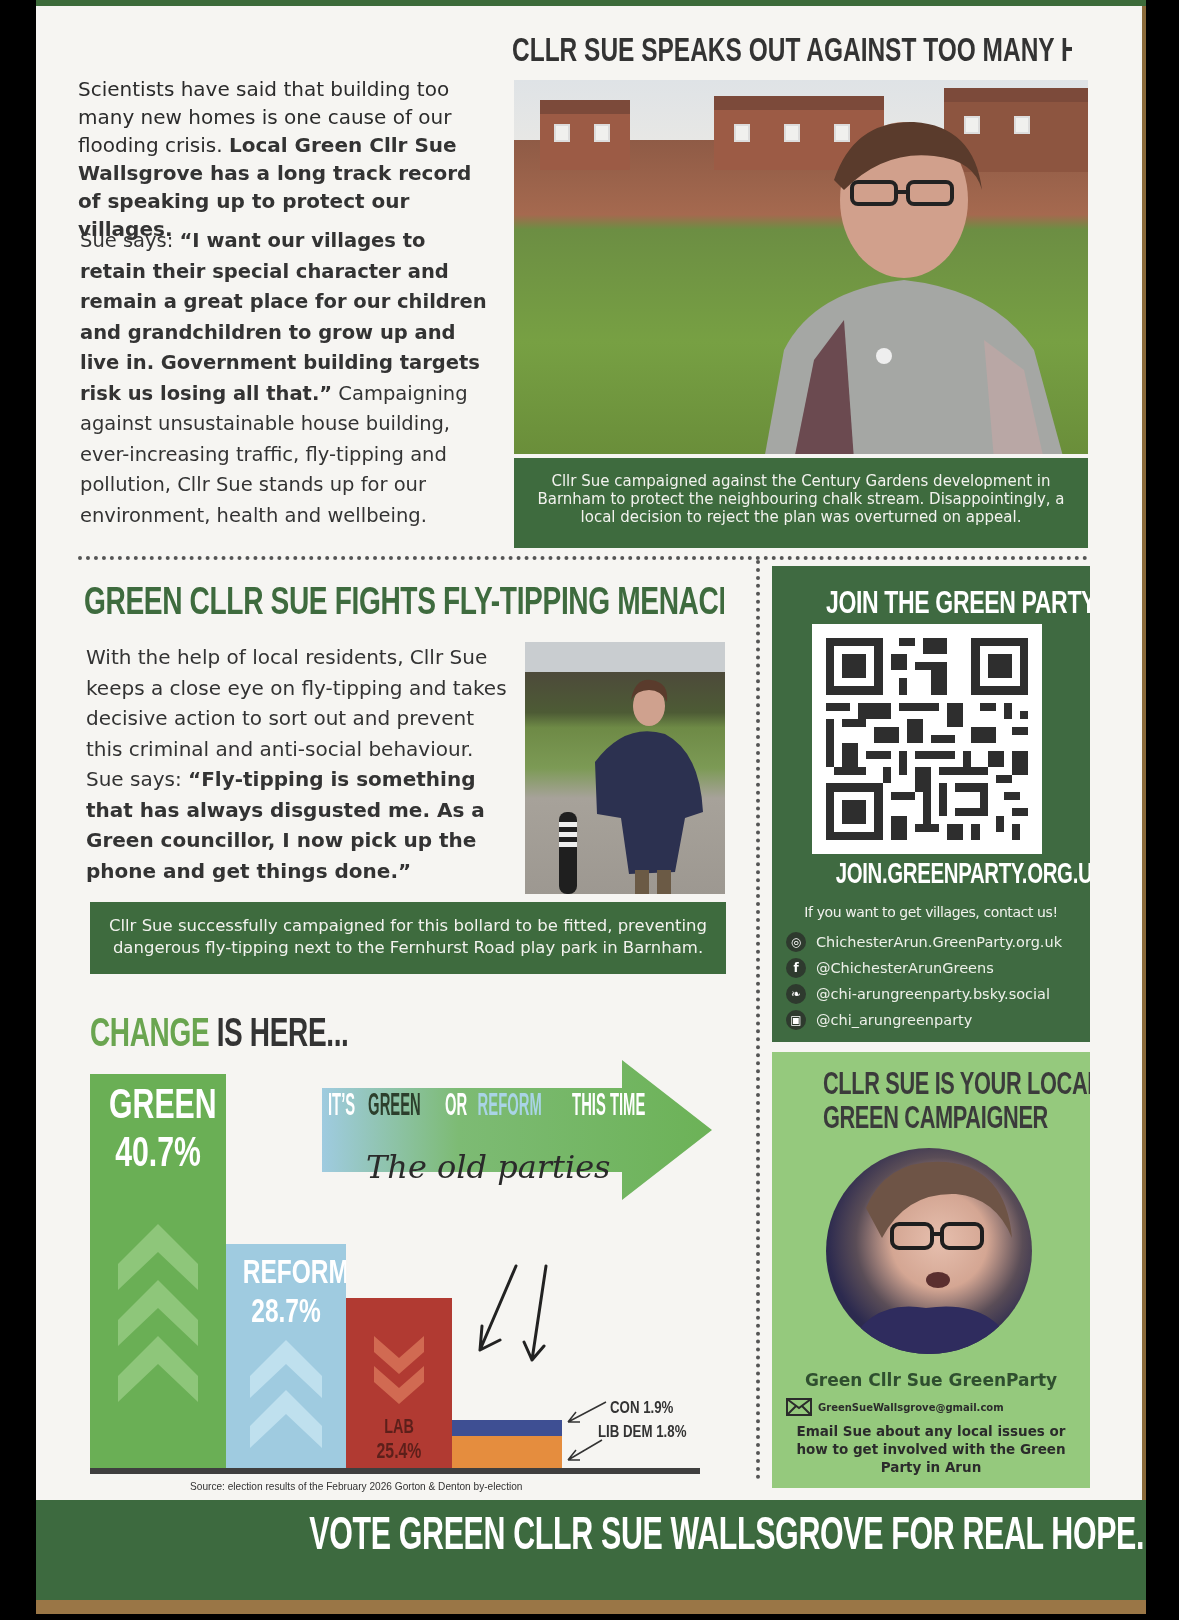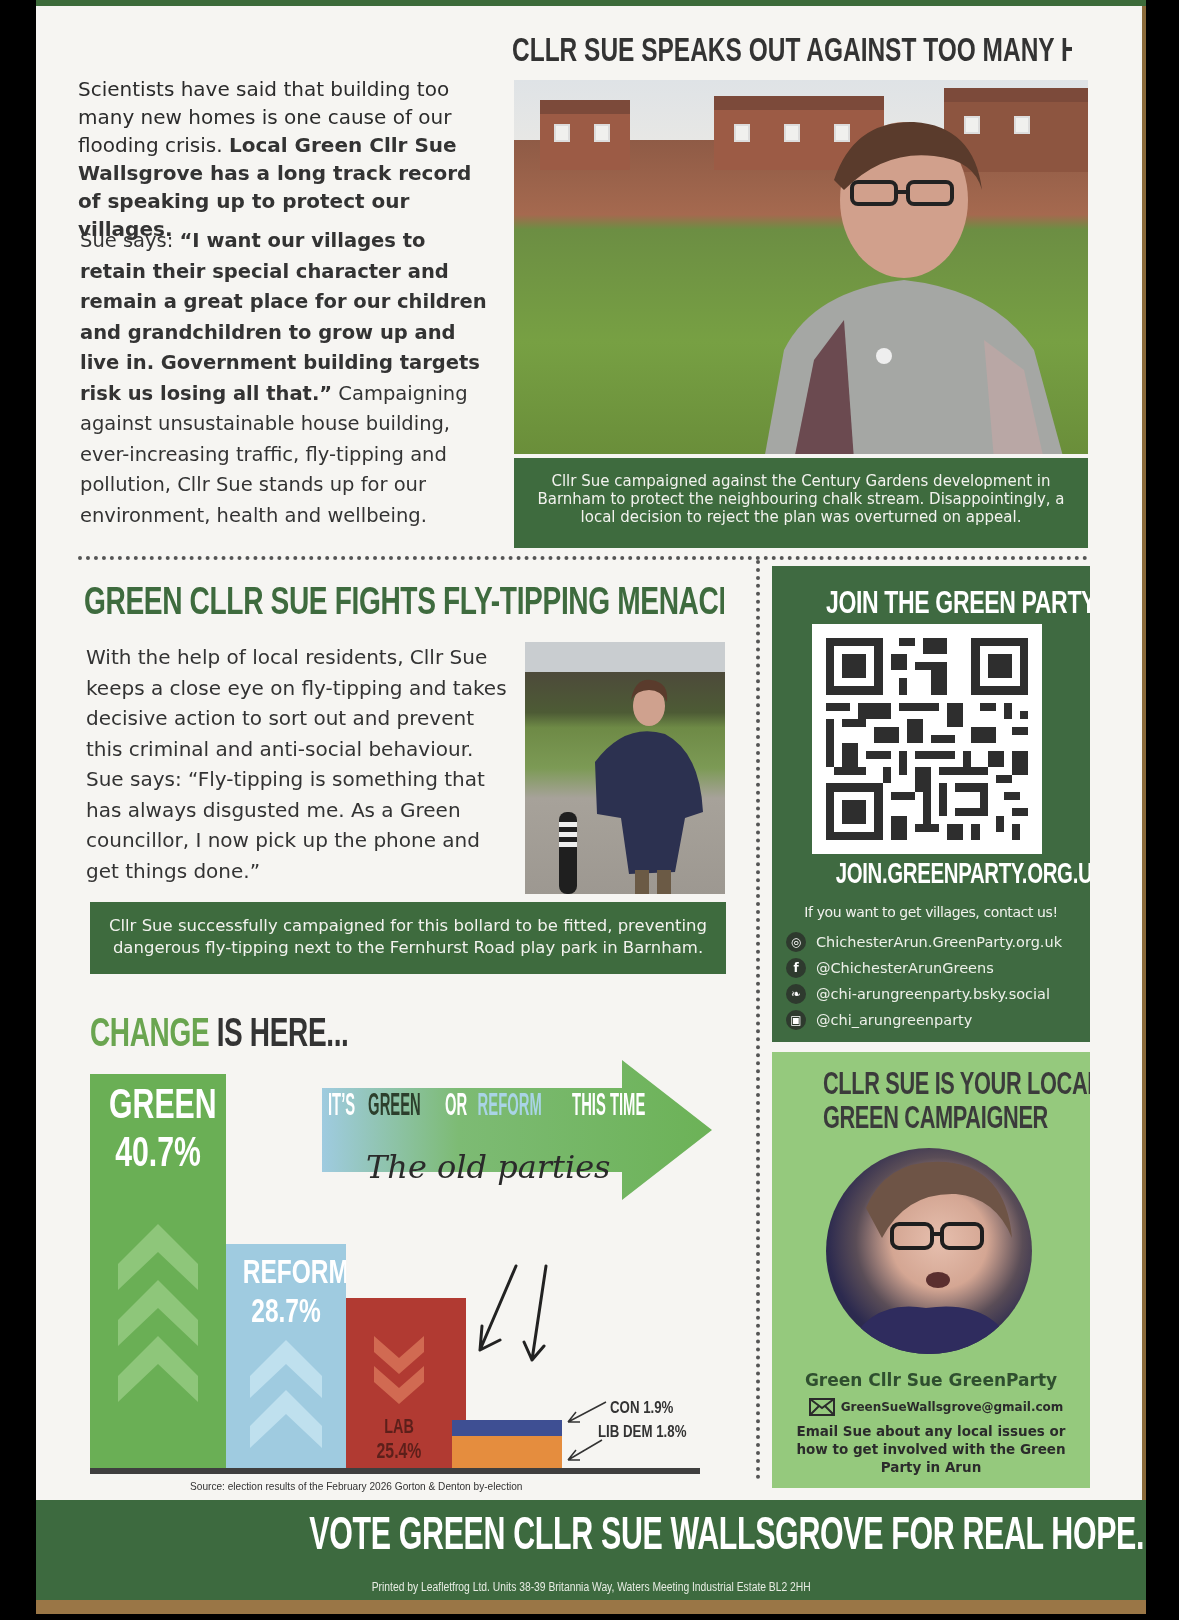--- a/index.html
+++ b/index.html
@@ -32,21 +32,21 @@
   .caption1 { left: 514px; top: 458px; width: 574px; height: 90px; background: #3e6b3e; color: #f2f2ee;
     font-family: "DejaVu Sans", sans-serif; font-size: 15px; line-height: 18px; text-align: center; padding: 14px 10px 0 10px; }
 
   .dotted-h { left: 78px; top: 556px; width: 1010px; height: 0; border-top: 4px dotted #555; }
   .dotted-v { left: 756px; top: 560px; width: 0; height: 920px; border-left: 4px dotted #555; }
 
   
   .h-fly { left: 84px; top: 580px; width: 640px; height: 48px; overflow: hidden; white-space: nowrap; }
   .h-fly span { font-size: 38px; color: #3e6b3e; transform: scaleX(0.74); }
   .fly-text { left: 86px; top: 642px; width: 430px; font-family: "DejaVu Sans", sans-serif; font-size: 20px; line-height: 30.5px; color: #333; }
-  .fly-text b { font-weight: normal; margin-top: 24px; }
+  .fly-text b { font-weight: bold; margin-top: 24px; }
   .photo2 { left: 525px; top: 642px; width: 200px; height: 252px; overflow: hidden;
     background: linear-gradient(180deg, #c9cdd0 0%, #c9cdd0 12%, #4d4a3a 12%, #4d5b35 28%, #6e8a46 34%, #7c9a55 50%, #a7a29a 62%, #9d9891 100%); }
   .caption2 { left: 90px; top: 902px; width: 636px; height: 72px; background: #3e6b3e; color: #f2f2ee;
     font-family: "DejaVu Sans", sans-serif; font-size: 16.5px; line-height: 22px; text-align: center; padding: 13px 8px 0 8px; }
 
   
   .join { left: 772px; top: 566px; width: 318px; height: 476px; background: #3f6a41; color: #fff; }
   .join-title { position: absolute; left: 0; top: 18px; width: 318px; text-align: center; height: 42px; overflow: hidden; white-space: nowrap; }
   .join-title span { font-size: 32px; color: #fff; transform: scaleX(0.72); transform-origin: center top; }
   .qr { position: absolute; left: 40px; top: 58px; width: 230px; height: 230px; background: #fff; padding: 14px; }
@@ -56,21 +56,21 @@
   .contact { position: absolute; left: 14px; width: 300px; height: 24px; display: flex; align-items: center; gap: 10px; font-family: "DejaVu Sans", sans-serif; font-size: 14.5px; color: #eef0ea; white-space: nowrap; }
   .cicon { width: 20px; height: 20px; border-radius: 50%; background: #2e3a2e; color: #fff; font-size: 12px; display: flex; align-items: center; justify-content: center; font-weight: bold; flex: none; }
 
   
   .camp { left: 772px; top: 1052px; width: 318px; height: 436px; background: #95c97d; }
   .camp-title { position: absolute; left: 0; top: 14px; width: 318px; text-align: center; height: 80px; overflow: hidden; }
   .camp-title span { font-size: 32px; line-height: 34px; color: #3b3b3b; transform: scaleX(0.68); transform-origin: center top; display: block; white-space: nowrap; }
   .portrait { position: absolute; left: 54px; top: 96px; width: 206px; height: 206px; border-radius: 50%; overflow: hidden;
     background: radial-gradient(circle at 55% 45%, #e6bfae 0%, #d4a693 30%, #5a4d57 52%, #2c2a4f 70%, #2b2a3a 100%); }
   .camp-name { position: absolute; left: 0; top: 318px; width: 318px; text-align: center; font-family: "DejaVu Sans", sans-serif; font-weight: bold; font-size: 17px; color: #2f4f2f; }
-  .camp-email { position: absolute; left: 14px; top: 346px; width: 300px; display: flex; align-items: center; justify-content: center; gap: 6px; font-family: "DejaVu Sans", sans-serif; font-weight: bold; font-size: 12px; color: #2b2b2b; white-space: nowrap; }
+  .camp-email { position: absolute; left: 14px; top: 346px; width: 300px; display: flex; align-items: center; gap: 6px; font-family: "DejaVu Sans", sans-serif; font-weight: bold; font-size: 10px; color: #2b2b2b; white-space: nowrap; }
   .camp-note { position: absolute; left: 20px; top: 370px; width: 278px; text-align: center; font-family: "DejaVu Sans", sans-serif; font-weight: bold; font-size: 13.5px; line-height: 18px; color: #2b2b2b; }
 
   
   .h-change { left: 90px; top: 1010px; width: 300px; height: 50px; overflow: hidden; white-space: nowrap; }
   .h-change span { font-size: 40px; transform: scaleX(0.7); }
   .h-change .g { color: #6aa550; }
   .h-change .d { color: #333; }
   .chart { left: 90px; top: 1060px; width: 610px; height: 420px; }
   .bar { position: absolute; bottom: 12px; color: #fff; text-align: center; overflow: hidden; }
   .bar .lbl { display: block; transform: scaleX(0.72); transform-origin: center top; font-weight: bold; white-space: nowrap; }
@@ -318,21 +318,21 @@
   <div class="bar" style="left:136px;width:120px;height:224px;background:#9fcbe0;">
     <span class="lbl" style="font-size:34px;margin-top:8px;">REFORM</span>
     <span class="lbl" style="font-size:34px;">28.7%</span>
     <svg style="position:absolute;left:24px;top:96px;" width="72" height="120" viewBox="0 0 72 120">
       <g fill="#bfe0ee">
           <path d="M0 36 L36 0 L72 36 L72 58 L36 24 L0 58Z"></path>
           <path d="M0 86 L36 50 L72 86 L72 108 L36 74 L0 108Z"></path>
         </g>
     </svg>
   </div>
-  <div class="bar" style="left:256px;width:120px;height:170px;background:#b13a32;color:#5c1f1a;">
+  <div class="bar" style="left:256px;width:106px;height:170px;background:#b13a32;color:#5c1f1a;">
     <svg style="position:absolute;left:28px;top:38px;" width="50" height="70" viewBox="0 0 50 70">
       <g fill="#d16a52">
           <path d="M0 0 L25 22 L50 0 L50 16 L25 38 L0 16Z"></path>
           <path d="M0 30 L25 52 L50 30 L50 46 L25 68 L0 46Z"></path>
         </g>
     </svg>
     <span class="lbl" style="position:absolute;left:0;bottom:30px;width:106px;font-size:20px;">LAB</span>
     <span class="lbl" style="position:absolute;left:0;bottom:4px;width:106px;font-size:22px;">25.4%</span>
   </div>
   <div class="bar" style="left:362px;width:110px;height:32px;background:#e58d3e;"></div>
@@ -345,14 +345,13 @@
     <path d="M44 2 L6 22 M6 22 L14 12 M6 22 L18 22" fill="none" stroke="#333" stroke-width="1.5"></path>
     <path d="M40 40 L6 60 M6 60 L14 50 M6 60 L18 60" fill="none" stroke="#333" stroke-width="1.5"></path>
   </svg>
 </div>
 <div class="abs source">Source: election results of the February 2026 Gorton &amp; Denton  by-election</div>
 
 <div class="abs footer">
   <div class="footer-title">
     <span class="condensed">VOTE GREEN CLLR SUE WALLSGROVE FOR REAL HOPE. REAL CHANGE</span>
   </div>
-  <div class="imprint" style="top:80px;"><span>Printed by Leafletfrog Ltd. Units 38-39 Britannia Way, Waters Meeting Industrial Estate BL2 2HH</span></div>
 </div>
 
 </body></html>

